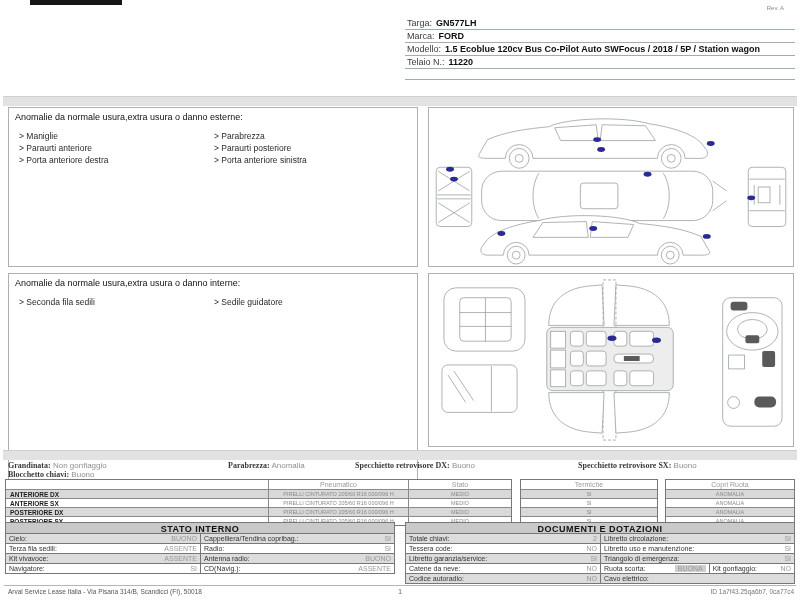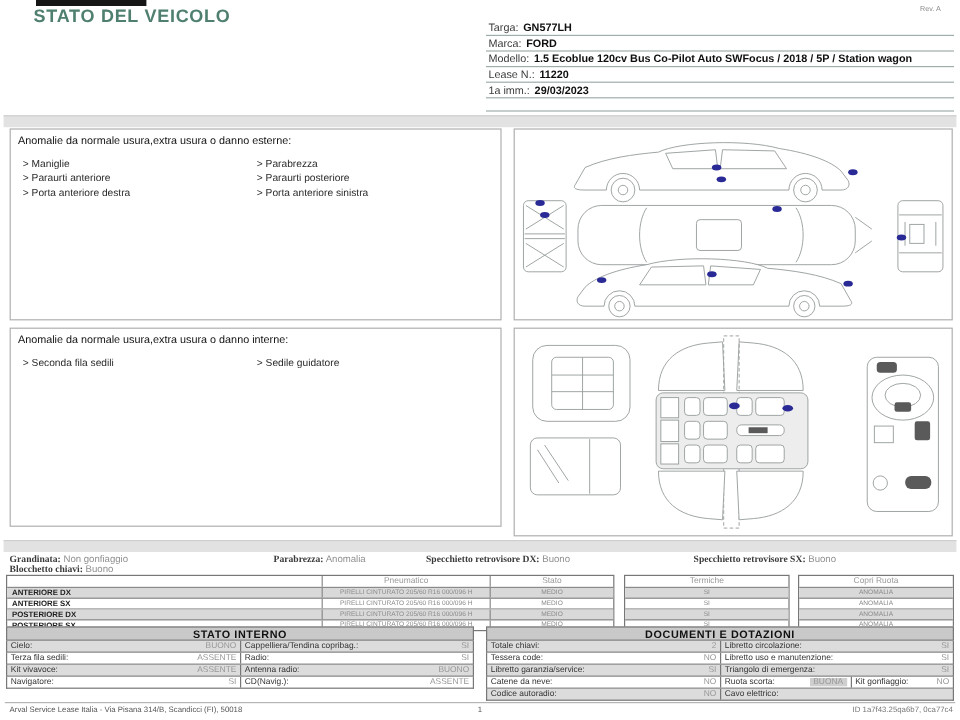--- a/index.html
+++ b/index.html
@@ -23,21 +23,21 @@
   .info-left{left:10px;top:22px;width:386px;}
   .info-right{left:405px;top:17px;width:390px;}
   .info-row.empty{height:8px;}
 
   
   .graybar{left:3px;width:794px;height:9px;background:#e2e2e2;border-top:1px solid #cfcfcf;}
 
   
   .panel{border:1px solid #b0b0b0;background:#fff;box-sizing:border-box;}
   .anom-box-ext{left:8px;top:107px;width:410px;height:160px;}
-  .anom-box-int{left:8px;top:273px;width:410px;height:166px;}
+  .anom-box-int{left:8px;top:273px;width:410px;height:224px;}
   .diag-box-ext{left:428px;top:107px;width:366px;height:160px;}
   .diag-box-int{left:428px;top:273px;width:366px;height:174px;}
   .anom-head{position:absolute;left:6px;top:4px;font-size:9px;font-weight:normal;color:#111;}
   .anom-col{position:absolute;top:23px;font-size:8.5px;color:#2a2a2a;}
   .anom-col .anom-item{margin-bottom:2px;line-height:10px;}
   .anom-item::before{content:"\003E\00A0";}
   .col1{left:10px;} .col2{left:205px;}
 
   
   .sum{font-size:8px;line-height:9px;white-space:nowrap;}
@@ -88,43 +88,38 @@
   .pan{fill:#ededed;stroke:#9aa0a0;stroke-width:.8;}
   .dk{fill:#5a5a5a;stroke:none;}
 </style>
 </head>
 <body>
 
 <div class="doc">
 
   <div class="abs artifact"></div>
   <div class="abs rev">Rev. A</div>
-  <div class="abs title">STATO DEL VEICOLO</div>
 
 
   <div class="abs info-right info-table">
     <div class="info-row">
       <span class="info-label">Targa:</span>
       <span class="info-value">GN577LH</span>
     </div>
     <div class="info-row">
       <span class="info-label">Marca:</span>
       <span class="info-value">FORD</span>
     </div>
     <div class="info-row">
       <span class="info-label">Modello:</span>
       <span class="info-value">1.5 Ecoblue 120cv Bus Co-Pilot Auto SWFocus / 2018 / 5P / Station wagon</span>
     </div>
     <div class="info-row">
-      <span class="info-label">Lease N.:</span>
+      <span class="info-label">Telaio N.:</span>
       <span class="info-value">11220</span>
-    </div>
-    <div class="info-row">
-      <span class="info-label">1a imm.:</span>
-      <span class="info-value">29/03/2023</span>
     </div>
     <div class="info-row empty"></div>
   </div>
 
   <div class="abs graybar" style="top:96px;"></div>
 
   <div class="abs panel anom-box-ext">
     <div class="anom-head">Anomalie da normale usura,extra usura o danno esterne:</div>
     <div class="anom-col col1">
       <div class="anom-item">Maniglie</div>

